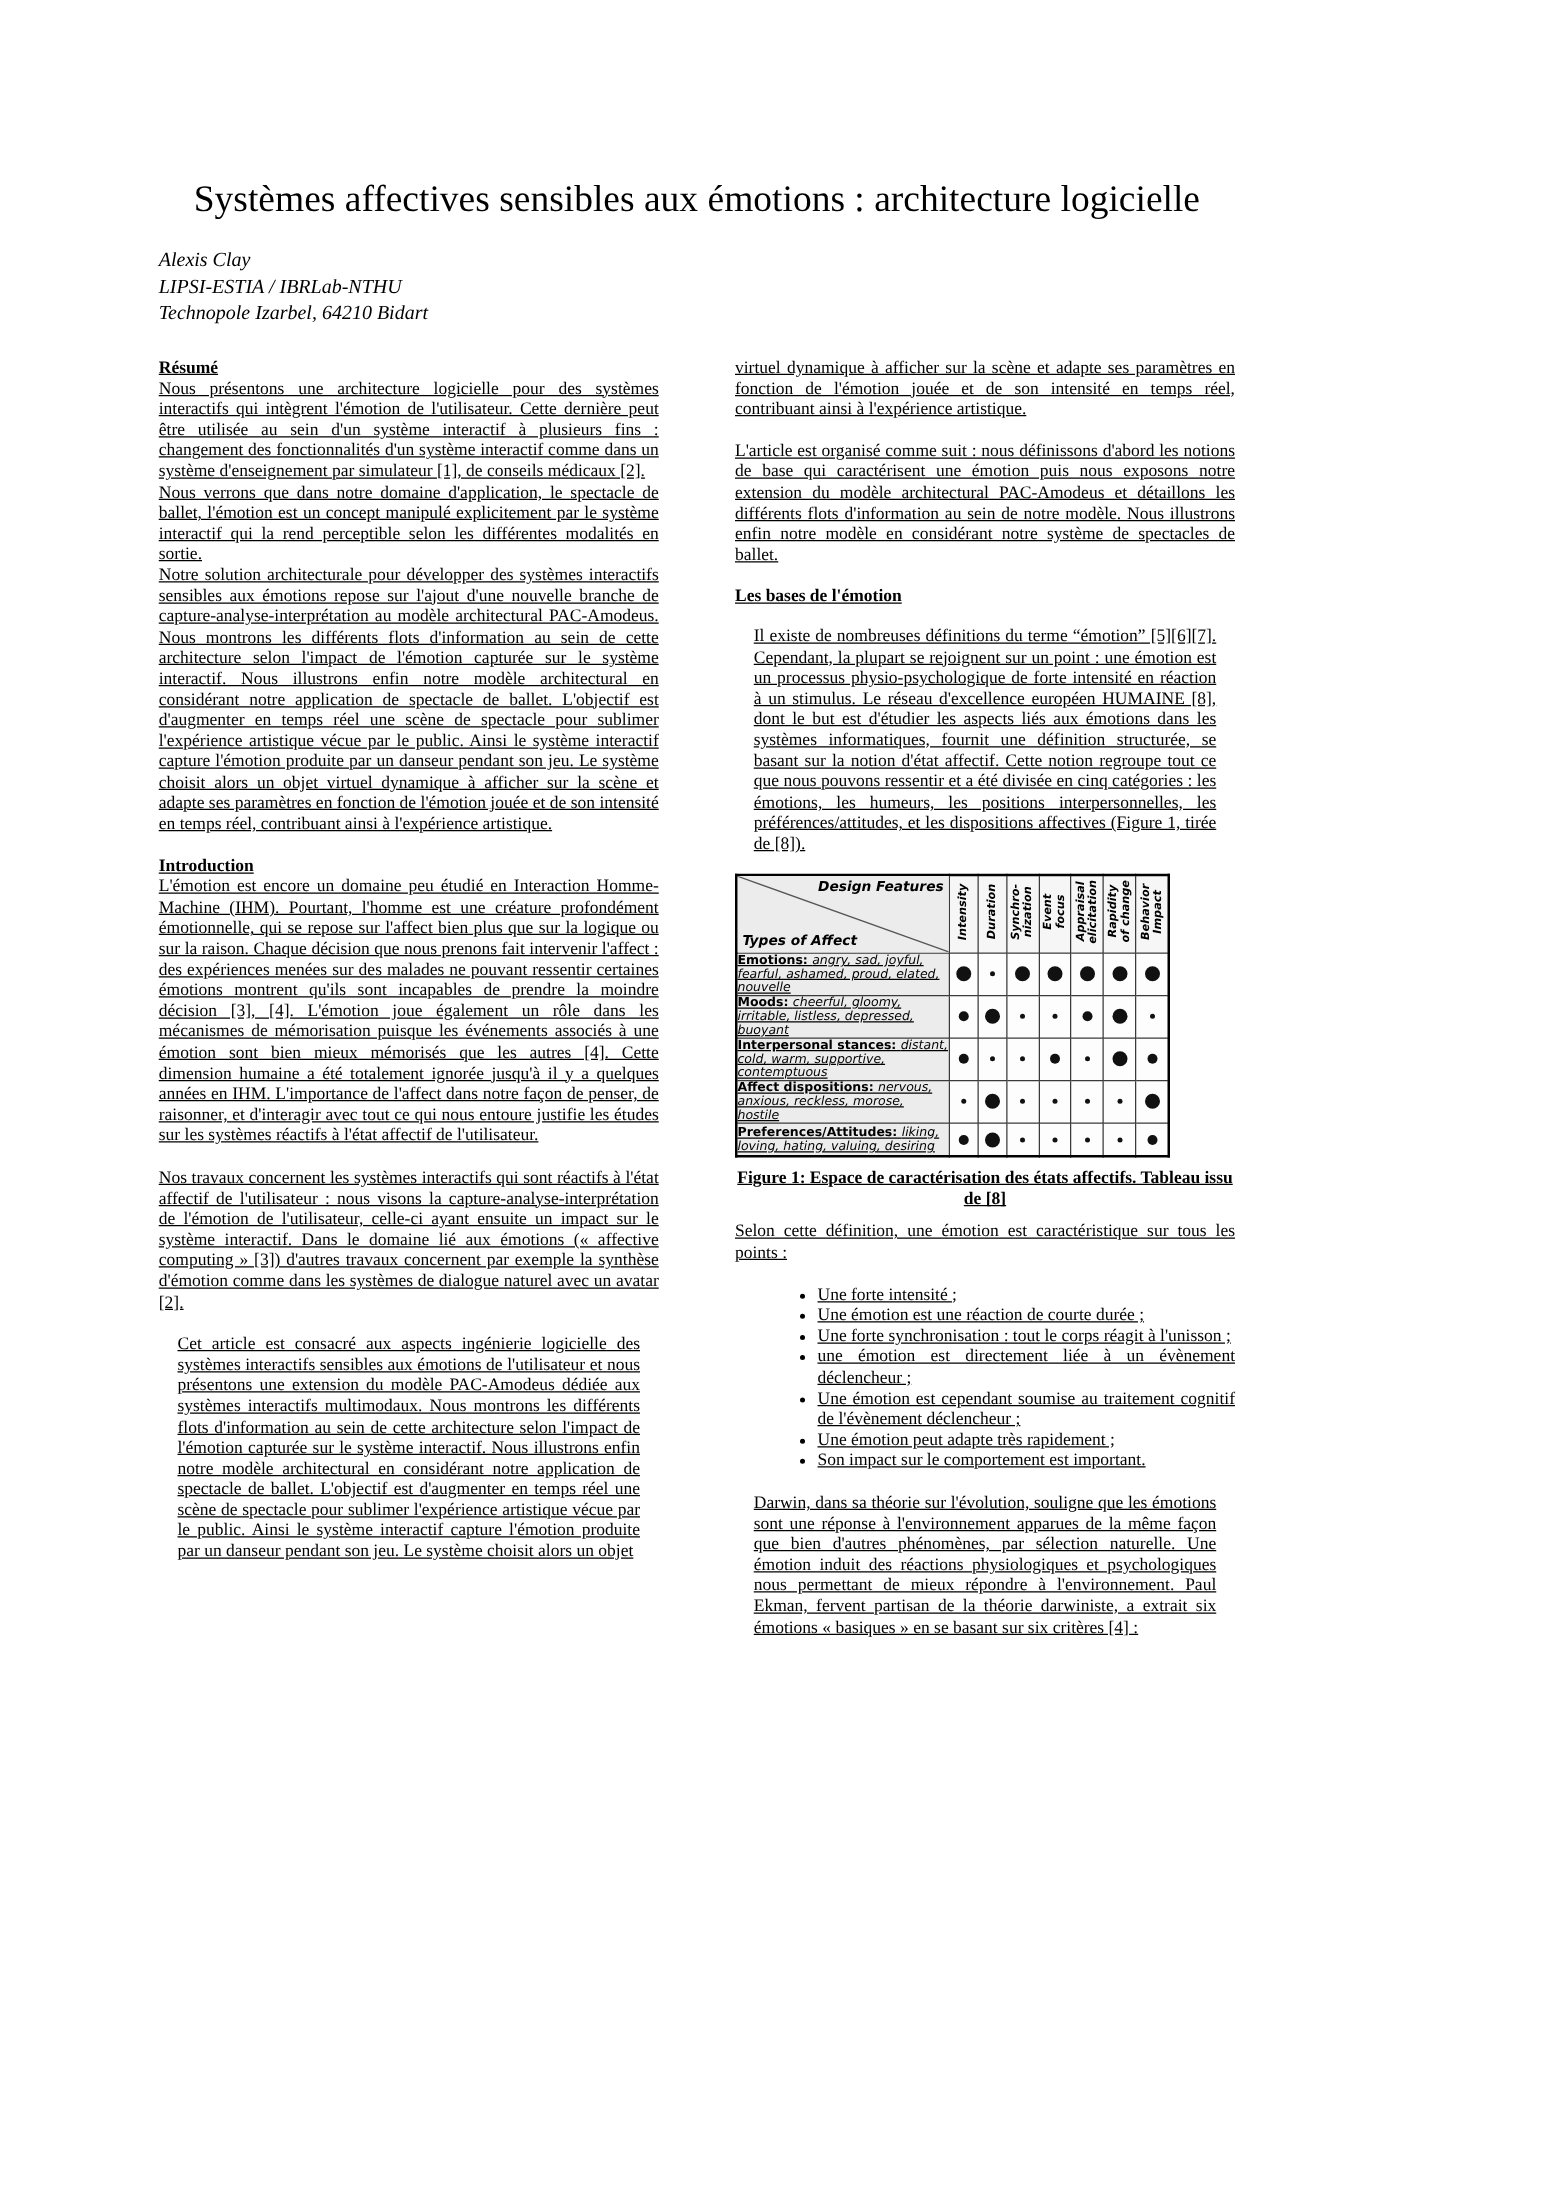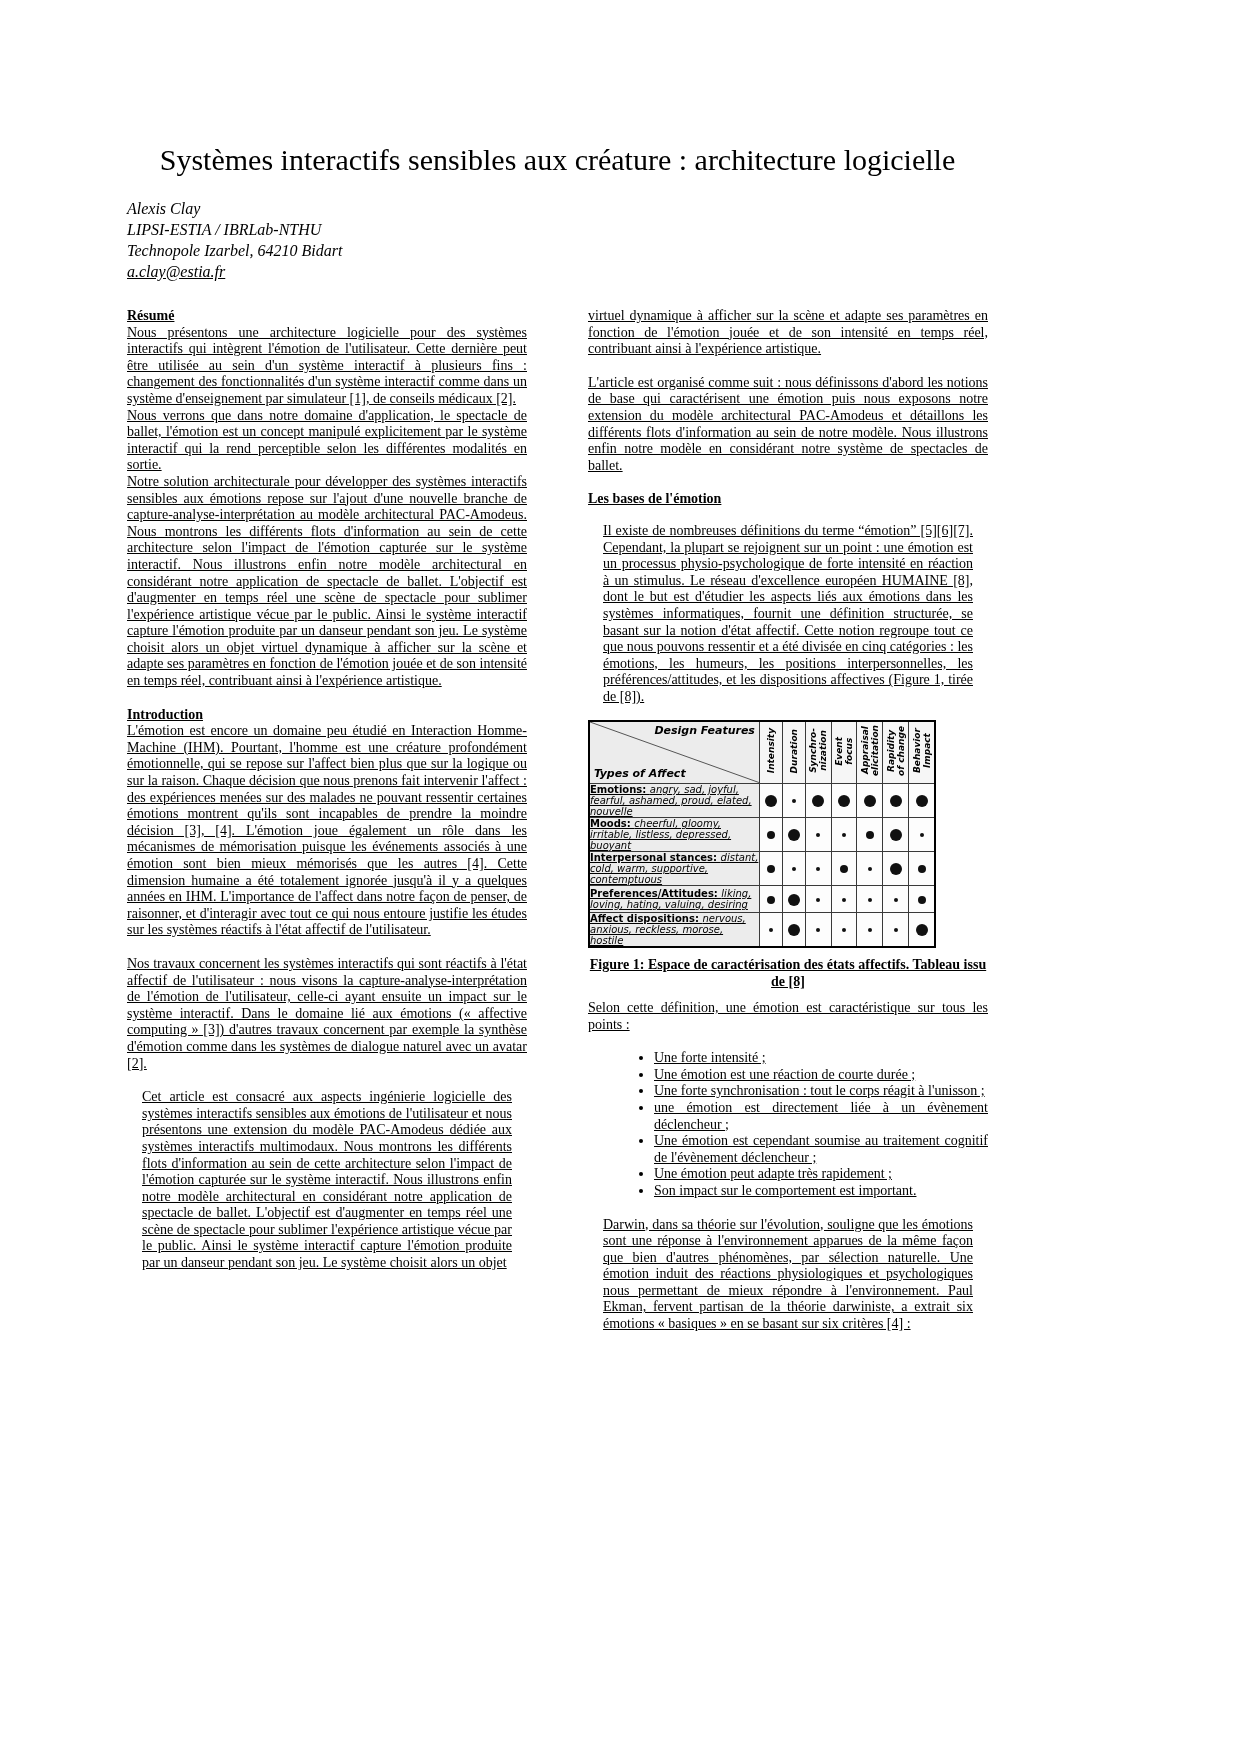--- a/index.html
+++ b/index.html
@@ -129,27 +129,26 @@
     font-size: 14px;
     line-height: 17px;
     text-align: center;
   }
 </style>
 </head>
 <body>
 
 <div class="page">
 
-  <h1 class="paper-title">Systèmes interactifs sensibles aux créature : architecture logicielle</h1>
+  <h1 class="paper-title">Systèmes affectives sensibles aux émotions : architecture logicielle</h1>
 
   <div class="author-block">
     <div>Alexis Clay</div>
     <div>LIPSI-ESTIA / IBRLab-NTHU</div>
     <div>Technopole Izarbel, 64210 Bidart</div>
-    <div><a href="#">a.clay@estia.fr</a></div>
   </div>
 
   <div class="columns">
 
     <div class="col">
       <section class="tight">
         <h3>Résumé</h3>
         <p>Nous présentons une architecture logicielle pour des systèmes interactifs qui intègrent l'émotion de l'utilisateur. Cette dernière peut être utilisée au sein d'un système interactif à plusieurs fins : changement des fonctionnalités d'un système interactif comme dans un système d'enseignement par simulateur [1], de conseils médicaux [2].</p>
         <p>Nous verrons que dans notre domaine d'application, le spectacle de ballet, l'émotion est un concept manipulé explicitement par le système interactif qui la rend perceptible selon les différentes modalités en sortie.</p>
         <p>Notre solution architecturale pour développer des systèmes interactifs sensibles aux émotions repose sur l'ajout d'une nouvelle branche de capture-analyse-interprétation au modèle architectural PAC-Amodeus. Nous montrons les différents flots d'information au sein de cette architecture selon l'impact de l'émotion capturée sur le système interactif. Nous illustrons enfin notre modèle architectural en considérant notre application de spectacle de ballet. L'objectif est d'augmenter en temps réel une scène de spectacle pour sublimer l'expérience artistique vécue par le public. Ainsi le système interactif capture l'émotion produite par un danseur pendant son jeu. Le système choisit alors un objet virtuel dynamique à afficher sur la scène et adapte ses paramètres en fonction de l'émotion jouée et de son intensité en temps réel, contribuant ainsi à l'expérience artistique.</p>
@@ -225,38 +224,38 @@
                 <td class="fig-row-label"><b>Interpersonal stances: </b><i>distant, cold, warm, supportive, contemptuous</i></td>
                 <td class="fig-dot-cell"><span class="dot s2"></span></td>
                 <td class="fig-dot-cell"><span class="dot s1"></span></td>
                 <td class="fig-dot-cell"><span class="dot s1"></span></td>
                 <td class="fig-dot-cell"><span class="dot s2"></span></td>
                 <td class="fig-dot-cell"><span class="dot s1"></span></td>
                 <td class="fig-dot-cell"><span class="dot s3"></span></td>
                 <td class="fig-dot-cell"><span class="dot s2"></span></td>
               </tr>
               <tr>
+                <td class="fig-row-label"><b>Affect dispositions: </b><i>nervous, anxious, reckless, morose, hostile</i></td>
+                <td class="fig-dot-cell"><span class="dot s1"></span></td>
+                <td class="fig-dot-cell"><span class="dot s3"></span></td>
+                <td class="fig-dot-cell"><span class="dot s1"></span></td>
+                <td class="fig-dot-cell"><span class="dot s1"></span></td>
+                <td class="fig-dot-cell"><span class="dot s1"></span></td>
+                <td class="fig-dot-cell"><span class="dot s1"></span></td>
+                <td class="fig-dot-cell"><span class="dot s3"></span></td>
+              </tr>
+              <tr>
                 <td class="fig-row-label"><b>Preferences/Attitudes: </b><i>liking, loving, hating, valuing, desiring</i></td>
                 <td class="fig-dot-cell"><span class="dot s2"></span></td>
                 <td class="fig-dot-cell"><span class="dot s3"></span></td>
                 <td class="fig-dot-cell"><span class="dot s1"></span></td>
                 <td class="fig-dot-cell"><span class="dot s1"></span></td>
                 <td class="fig-dot-cell"><span class="dot s1"></span></td>
                 <td class="fig-dot-cell"><span class="dot s1"></span></td>
                 <td class="fig-dot-cell"><span class="dot s2"></span></td>
-              </tr>
-              <tr>
-                <td class="fig-row-label"><b>Affect dispositions: </b><i>nervous, anxious, reckless, morose, hostile</i></td>
-                <td class="fig-dot-cell"><span class="dot s1"></span></td>
-                <td class="fig-dot-cell"><span class="dot s3"></span></td>
-                <td class="fig-dot-cell"><span class="dot s1"></span></td>
-                <td class="fig-dot-cell"><span class="dot s1"></span></td>
-                <td class="fig-dot-cell"><span class="dot s1"></span></td>
-                <td class="fig-dot-cell"><span class="dot s1"></span></td>
-                <td class="fig-dot-cell"><span class="dot s3"></span></td>
               </tr>
             </tbody>
         </table>
         <figcaption class="fig-caption">Figure 1: Espace de caractérisation des états affectifs. Tableau issu de [8]</figcaption>
       </figure>
 
       <p class="spaced">Selon cette définition, une émotion est caractéristique sur tous les points :</p>
 
       <ul class="bullets">
         <li>Une forte intensité ;</li>

